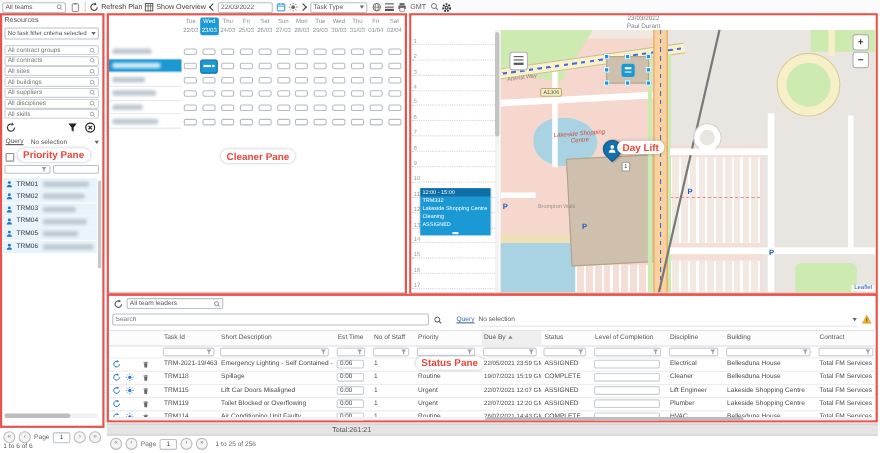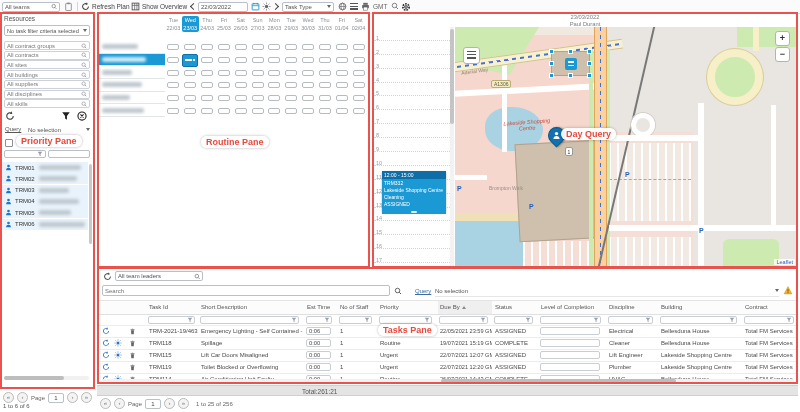--- a/index.html
+++ b/index.html
@@ -996,16 +996,16 @@
     <span class="pgbtn">«</span>
     <span class="pgbtn">‹</span>
     <span>Page</span>
     <input class="pg-in" value="1" style="">
     <span class="pgbtn">›</span>
     <span class="pgbtn">»</span>
     <span style="margin-left:4px">1 to 25 of 256</span>
   </div>
 
   <div class="ann" style="left:16px;top:135px">Priority Pane</div>
-  <div class="ann" style="left:201px;top:136px">Routine Pane</div>
-  <div class="ann" style="left:561px;top:128px">Day Query</div>
-  <div class="ann" style="left:378px;top:324px">Tasks Pane</div>
+  <div class="ann" style="left:201px;top:136px">Cleaner Pane</div>
+  <div class="ann" style="left:561px;top:128px">Day Lift</div>
+  <div class="ann" style="left:378px;top:324px">Status Pane</div>
 </div>
 
 </body></html>

